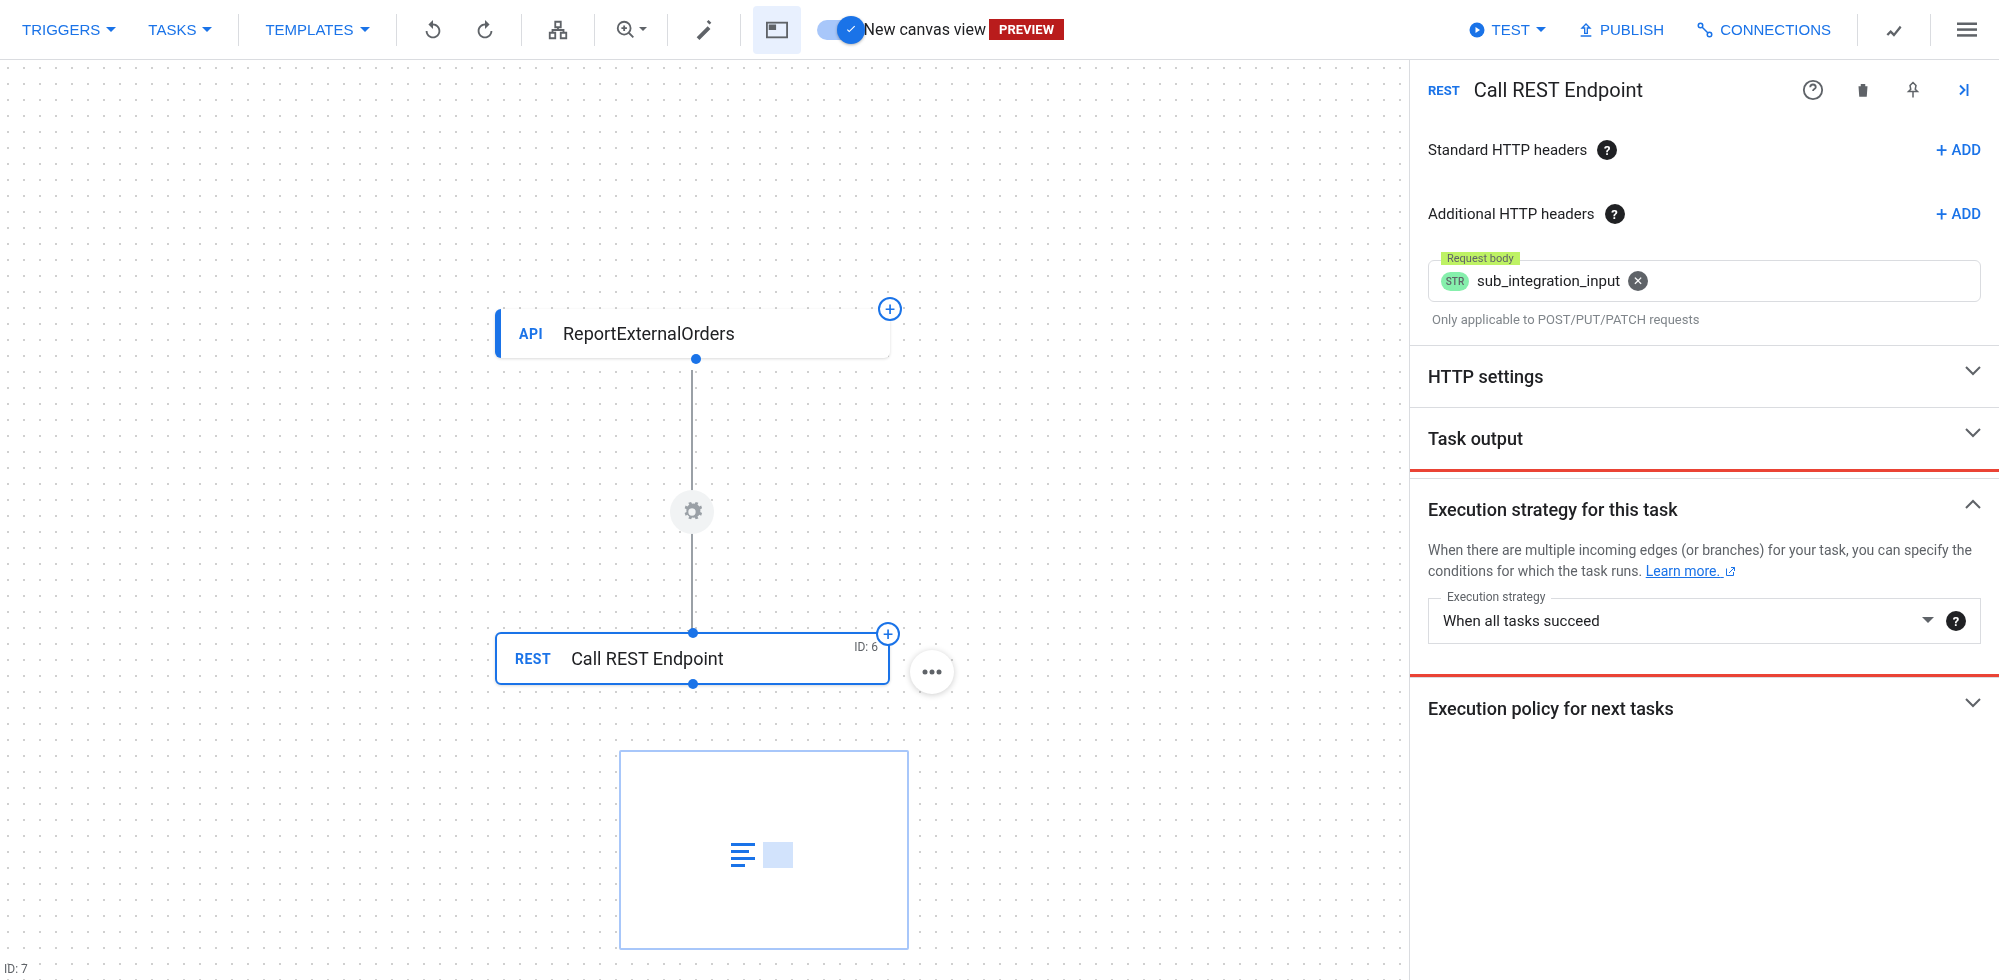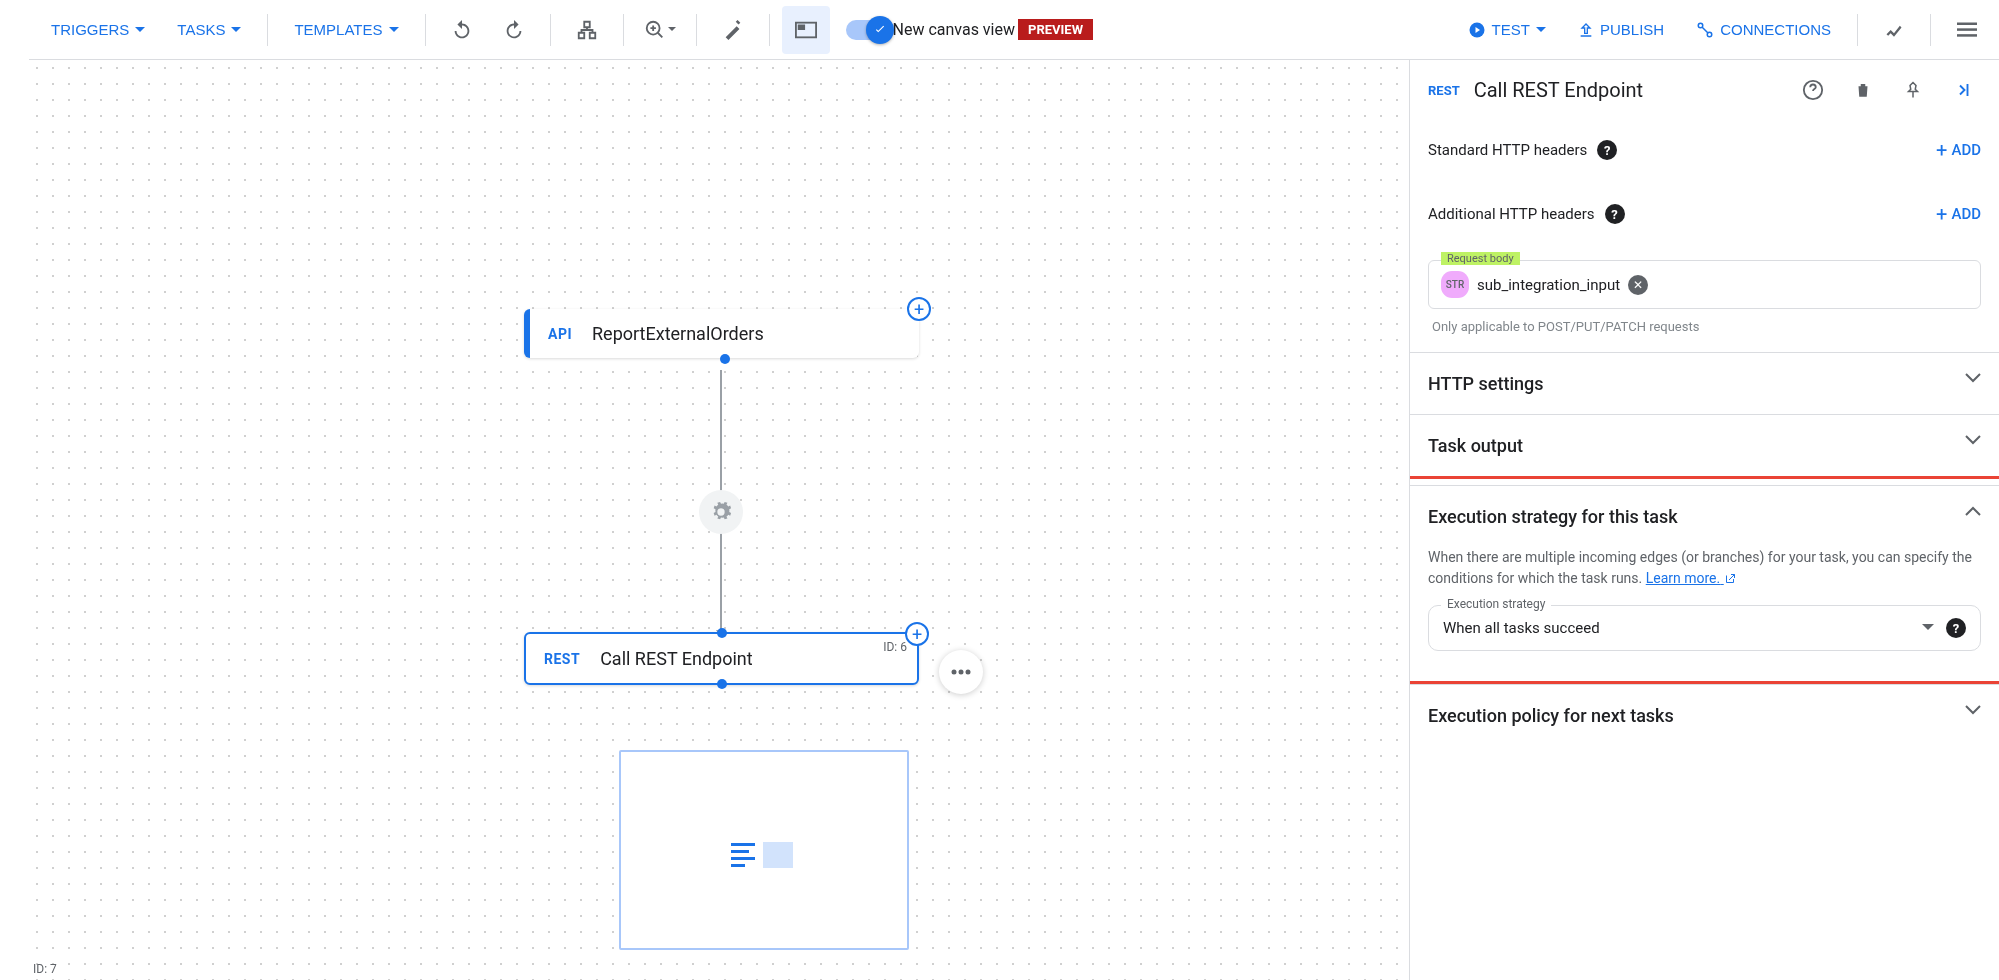--- a/index.html
+++ b/index.html
@@ -1,17 +1,17 @@
 <!DOCTYPE html>
 <html><head>
 <meta charset="utf-8">
 <style>
 * { box-sizing: border-box; margin: 0; padding: 0; }
 body { font-family: 'Google Sans', Roboto, Arial, sans-serif; font-size: 14px; color: #202124; background: #fff; overflow: hidden; }
-.app { display: flex; flex-direction: column; height: 980px; width: 1999px; padding-left: 29px; }
+.app { display: flex; flex-direction: column; height: 980px; width: 1999px; }
 
 
 .toolbar { height: 60px; border-bottom: 1px solid #dadce0; display: flex; align-items: center; padding: 0 8px; gap: 4px; }
 .tb-btn { display: flex; align-items: center; gap: 6px; padding: 8px 14px; border: none; background: transparent; cursor: pointer; font-size: 15px; font-weight: 500; color: #1a73e8; border-radius: 4px; }
 .tb-icon-btn { width: 48px; height: 48px; border: none; background: transparent; cursor: pointer; border-radius: 4px; display: flex; align-items: center; justify-content: center; }
 .tb-icon-btn.active { background: #e8f0fe; }
 .tb-sep { width: 1px; height: 32px; background: #dadce0; margin: 0 8px; }
 .toggle-wrap { display: flex; align-items: center; gap: 3px; margin-left: 12px; }
 .toggle { width: 44px; height: 20px; background: #a8c7fa; border-radius: 10px; position: relative; cursor: pointer; }
 .toggle-knob { width: 28px; height: 28px; background: #1a73e8; border-radius: 50%; position: absolute; right: -4px; top: -4px; display: flex; align-items: center; justify-content: center; box-shadow: 0 1px 3px rgba(0,0,0,0.3); }
@@ -53,32 +53,32 @@
 .panel-hdr-icon { width: 36px; height: 36px; display:flex; align-items:center; justify-content:center; cursor:pointer; border-radius:50%;}
 .panel-section { padding: 8px 18px 18px; }
 .section-row { display: flex; align-items: center; justify-content: space-between; padding: 10px 0; }
 .section-label { font-size: 15px; color: #202124; display:flex; align-items:center; gap:10px;}
 .help-dot { width: 20px; height: 20px; background: #202124; border-radius: 50%; color: #fff; font-size: 13px; font-weight: 700; display: flex; align-items: center; justify-content: center; }
 .add-link { color: #1a73e8; font-weight: 500; display:flex; align-items:center; gap:4px; cursor:pointer; font-size:15px;}
 
 .fieldset { border: 1px solid #dadce0; border-radius: 6px; padding: 10px 12px; position: relative; margin-top: 4px; }
 .fieldset-legend { position: absolute; top: -9px; left: 12px; background: #bef264; padding: 0 6px; font-size: 11px; color: #5f6368; }
 .chip-row { display:flex; align-items:center; gap:8px; }
-.chip-type { width:28px; height:27px; background:#f0abfc; border-radius:11px; font-size:10px; display:flex; align-items:center; justify-content:center; color:#5f6368; font-weight:500;}
+.chip-type { width:28px; height:19px; background:#86efac; border-radius:11px; font-size:10px; display:flex; align-items:center; justify-content:center; color:#5f6368; font-weight:500;}
 .chip-clear { width:20px; height:20px; background:#5f6368; border-radius:50%; color:#fff; display:flex; align-items:center; justify-content:center; font-size:12px; cursor:pointer;}
 .field-hint { font-size: 13px; color: #80868b; margin-top: 10px; padding-left: 4px; }
 
 .accordion { border-top: 1px solid #dadce0; }
 .accordion-hdr { display: flex; justify-content: space-between; padding: 20px 18px; cursor: pointer; }
 .accordion-title { font-size: 18px; font-weight: 500; }
 .accordion-body { padding: 0 18px 18px; }
 .accordion-desc { font-size: 14px; color: #5f6368; line-height: 1.5; margin-bottom: 16px; }
 .learn-link { color: #1a73e8; text-decoration: underline; }
 
-.select-field { border: 1px solid #dadce0; border-radius: 10px; padding: 12px 14px; display: flex; align-items: center; position: relative; }
+.select-field { border: 1px solid #dadce0; border-radius: 0; padding: 12px 14px; display: flex; align-items: center; position: relative; }
 .select-legend { position: absolute; top: -9px; left: 12px; background: #fff; padding: 0 6px; font-size: 12px; color: #5f6368; }
 .select-val { flex: 1; font-size: 15px; }
 .select-help { margin-left: 12px; }
 
 .highlight-box { border: 3px solid #ea4335; margin: 0 -3px; padding: 6px 0 12px; }
 
 svg { display:block; }
 </style>
 </head>
 <body>

